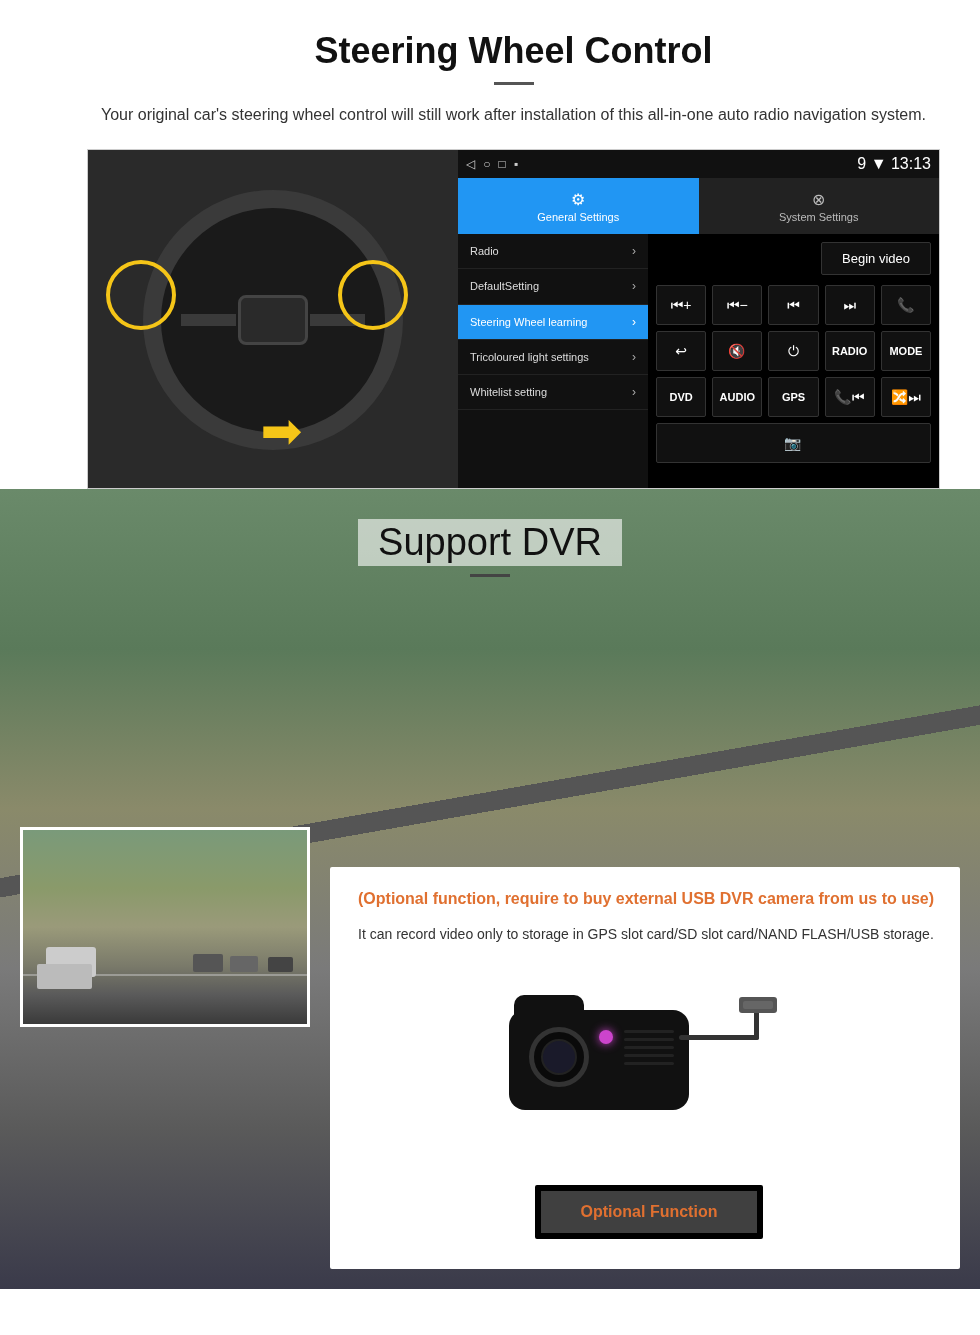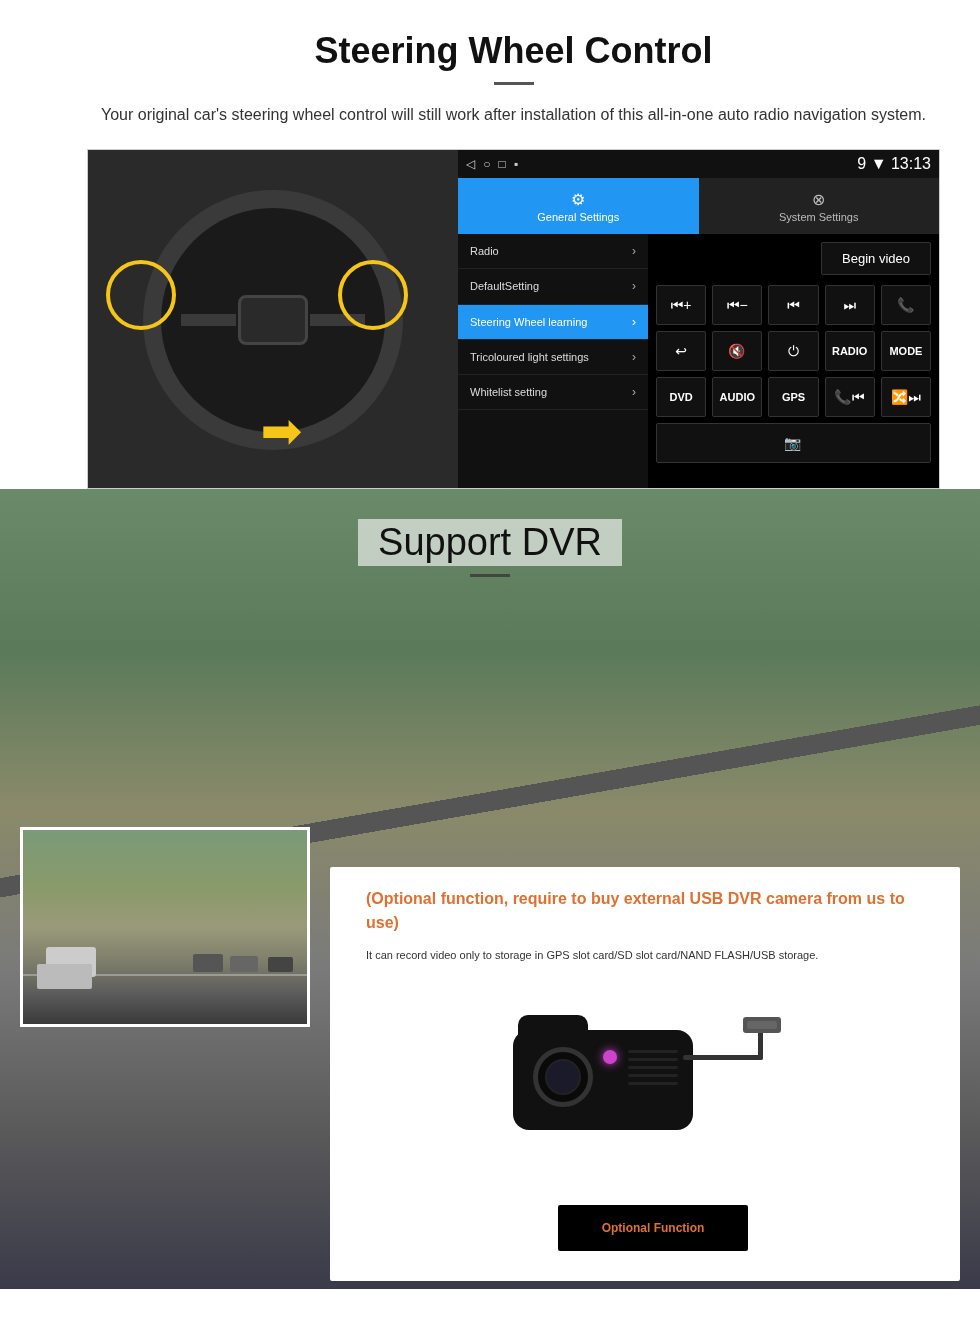--- a/index.html
+++ b/index.html
@@ -314,56 +314,56 @@
       align-items: center;
       justify-content: center;
       color: #aaa;
       font-size: 12px;
       position: relative;
     }
 
     .dvr-info-box {
       flex: 1;
       background: #fff;
-      padding: 20px 20px 30px 36px;
+      padding: 20px 20px 30px 28px;
       border-radius: 2px;
     }
     .dvr-optional-text {
       color: #e07030;
       font-size: 16px;
       font-weight: bold;
       line-height: 1.5;
       margin-bottom: 12px;
     }
     .dvr-desc-text {
-      font-size: 11px;
+      font-size: 14px;
       color: #333;
       line-height: 1.6;
       margin-bottom: 20px;
     }
 
     
     .dvr-camera-area {
       display: flex;
       justify-content: center;
       align-items: center;
       padding: 20px 0 10px 0;
     }
 
     .optional-function-btn {
       display: flex;
       justify-content: center;
       margin-top: 20px;
     }
     .opt-btn {
-      border: 4px solid #000000;
+      border: 6px solid #000000;
       color: #e07030;
-      background: #000000;
+      background: #404040;
       padding: 12px 40px;
-      font-size: 12px;
+      font-size: 16px;
       font-weight: bold;
       cursor: pointer;
       border-radius: 2px;
     }
   </style>
 </head>
 <body>
 
 <div class="section1">
   <h1>Steering Wheel Control</h1>

